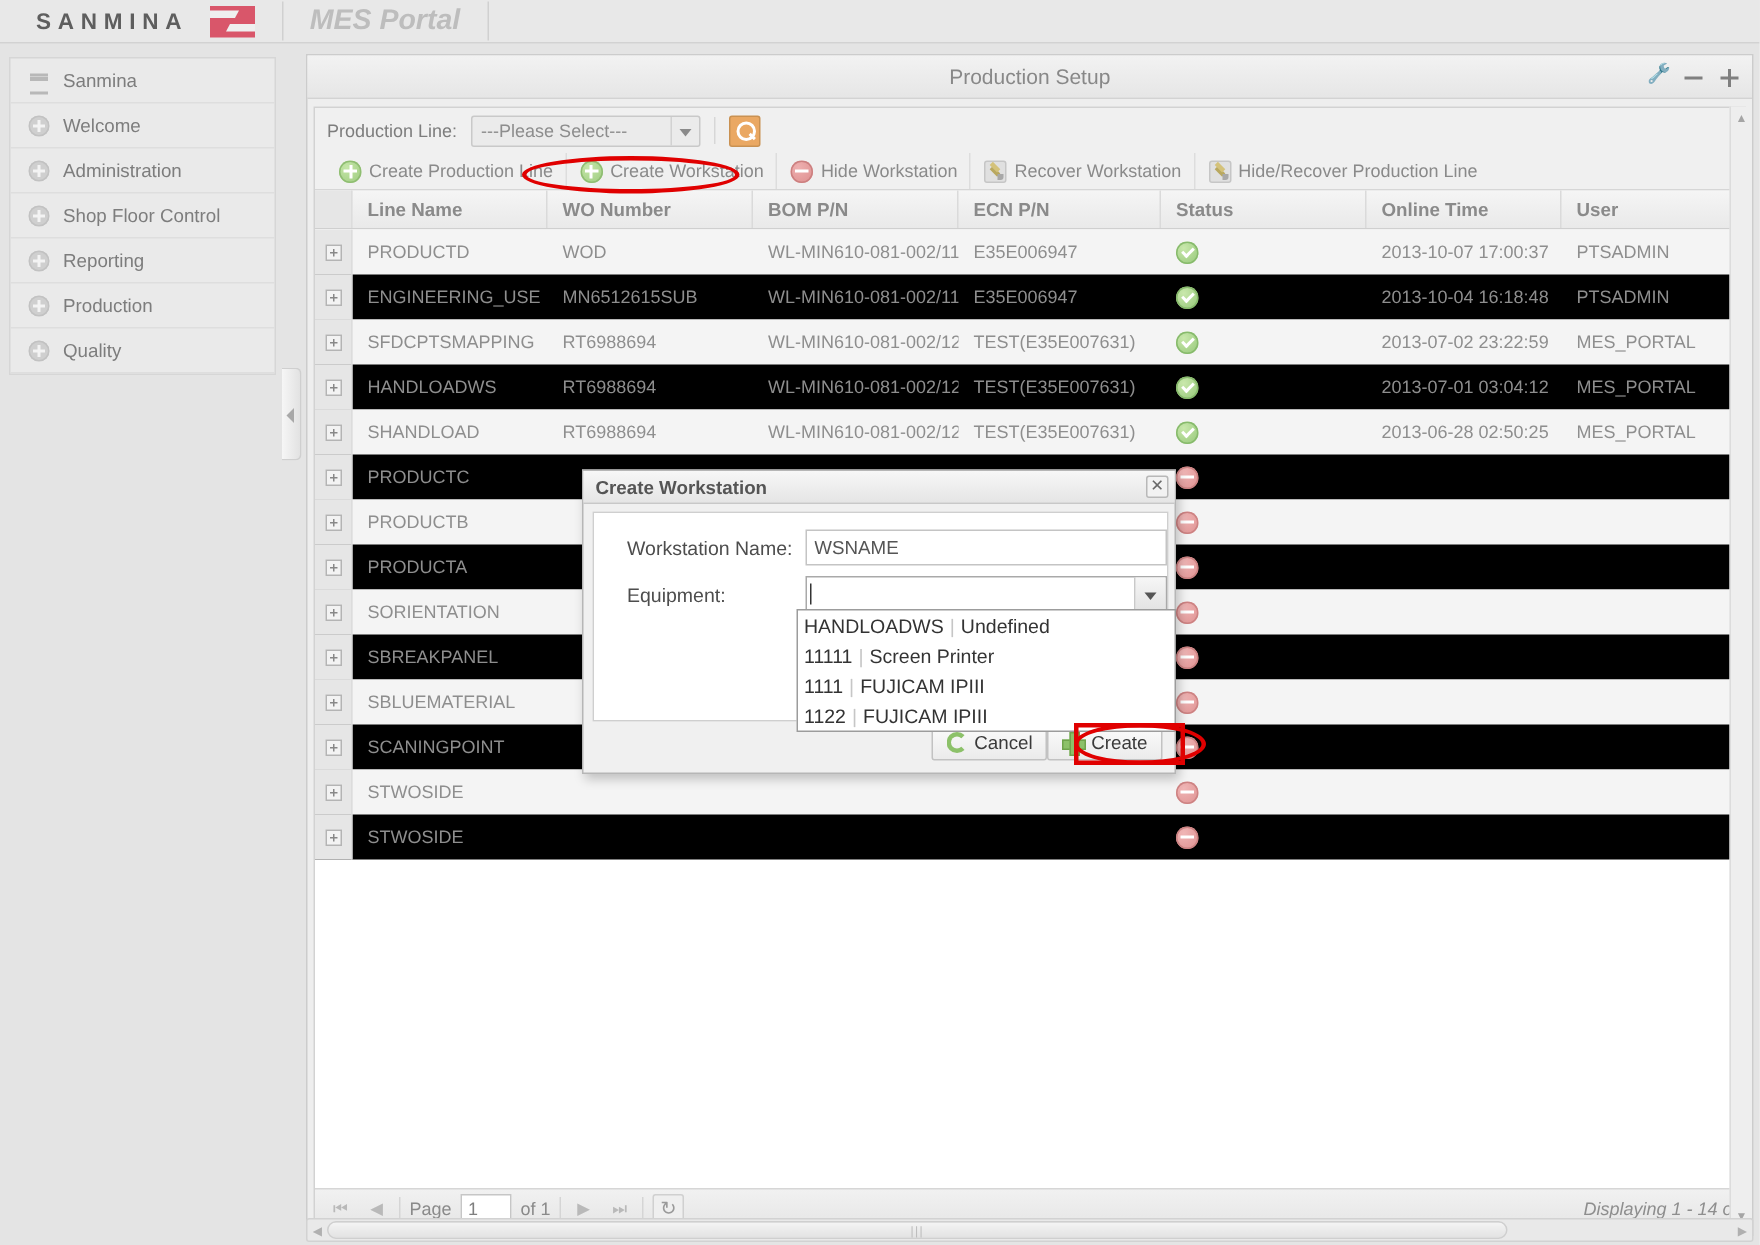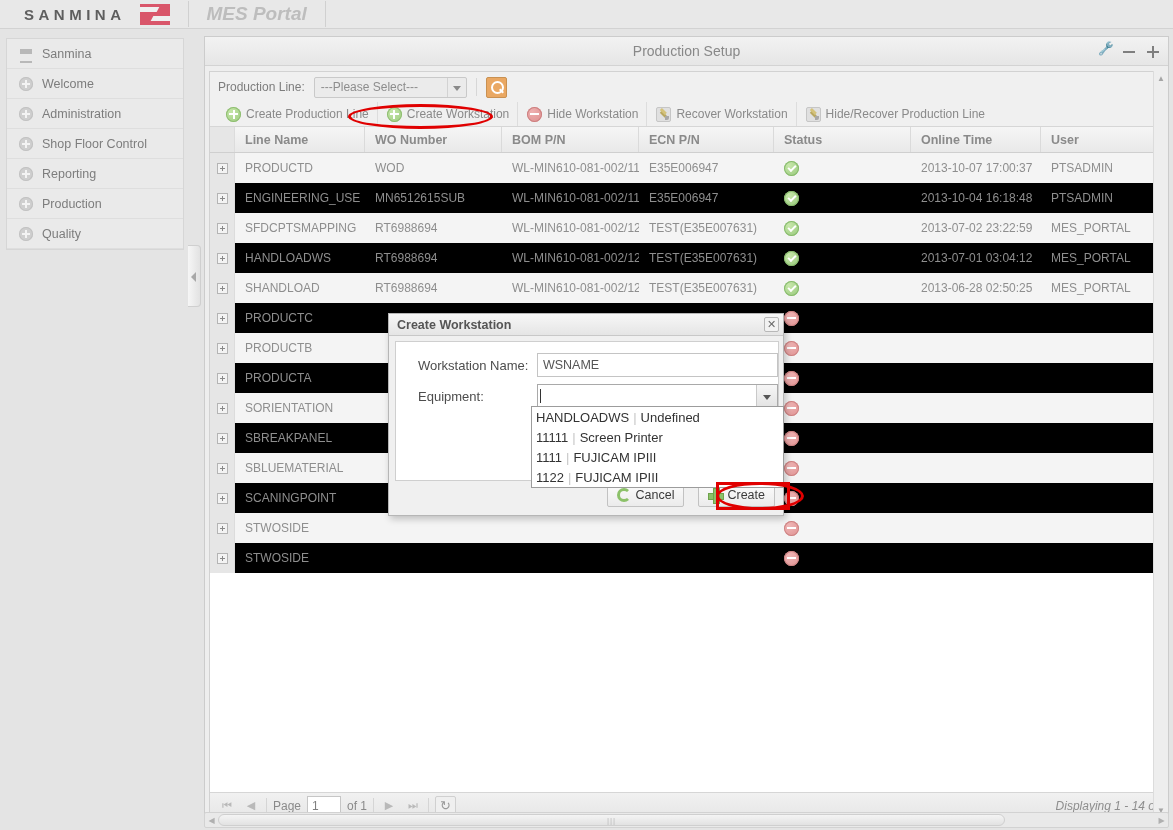--- a/index.html
+++ b/index.html
@@ -348,21 +348,21 @@
     background: #ffffff; border: 1px solid #9c9c9c;
     z-index: 20;
   }
   .dd-item {
     height: 20px; display: flex; align-items: center; padding-left: 4px;
     font-size: 13px; color: #333333; cursor: pointer; white-space: nowrap;
   }
   .dd-item .pipe { color: #c6c6c6; padding: 0 4px; }
   .modal-foot {
     position: absolute; left: 6px; bottom: 6px; width: 384px; height: 28px;
-    display: flex; align-items: center; justify-content: flex-end; gap: 14px;
+    display: flex; align-items: center; justify-content: flex-end; gap: 0;
     padding-right: 4px;
     text-align: right;
   }
   .mbtn {
     height: 23px; display: flex; align-items: center; gap: 5px; padding: 0 9px;
     background: linear-gradient(to bottom, #fbfbfb, #ebebeb);
     border: 1px solid #c2c2c2; border-radius: 2px;
     font-size: 12.5px; color: #3a3a3a; cursor: pointer;
   }
   .ico-refresh-green {

